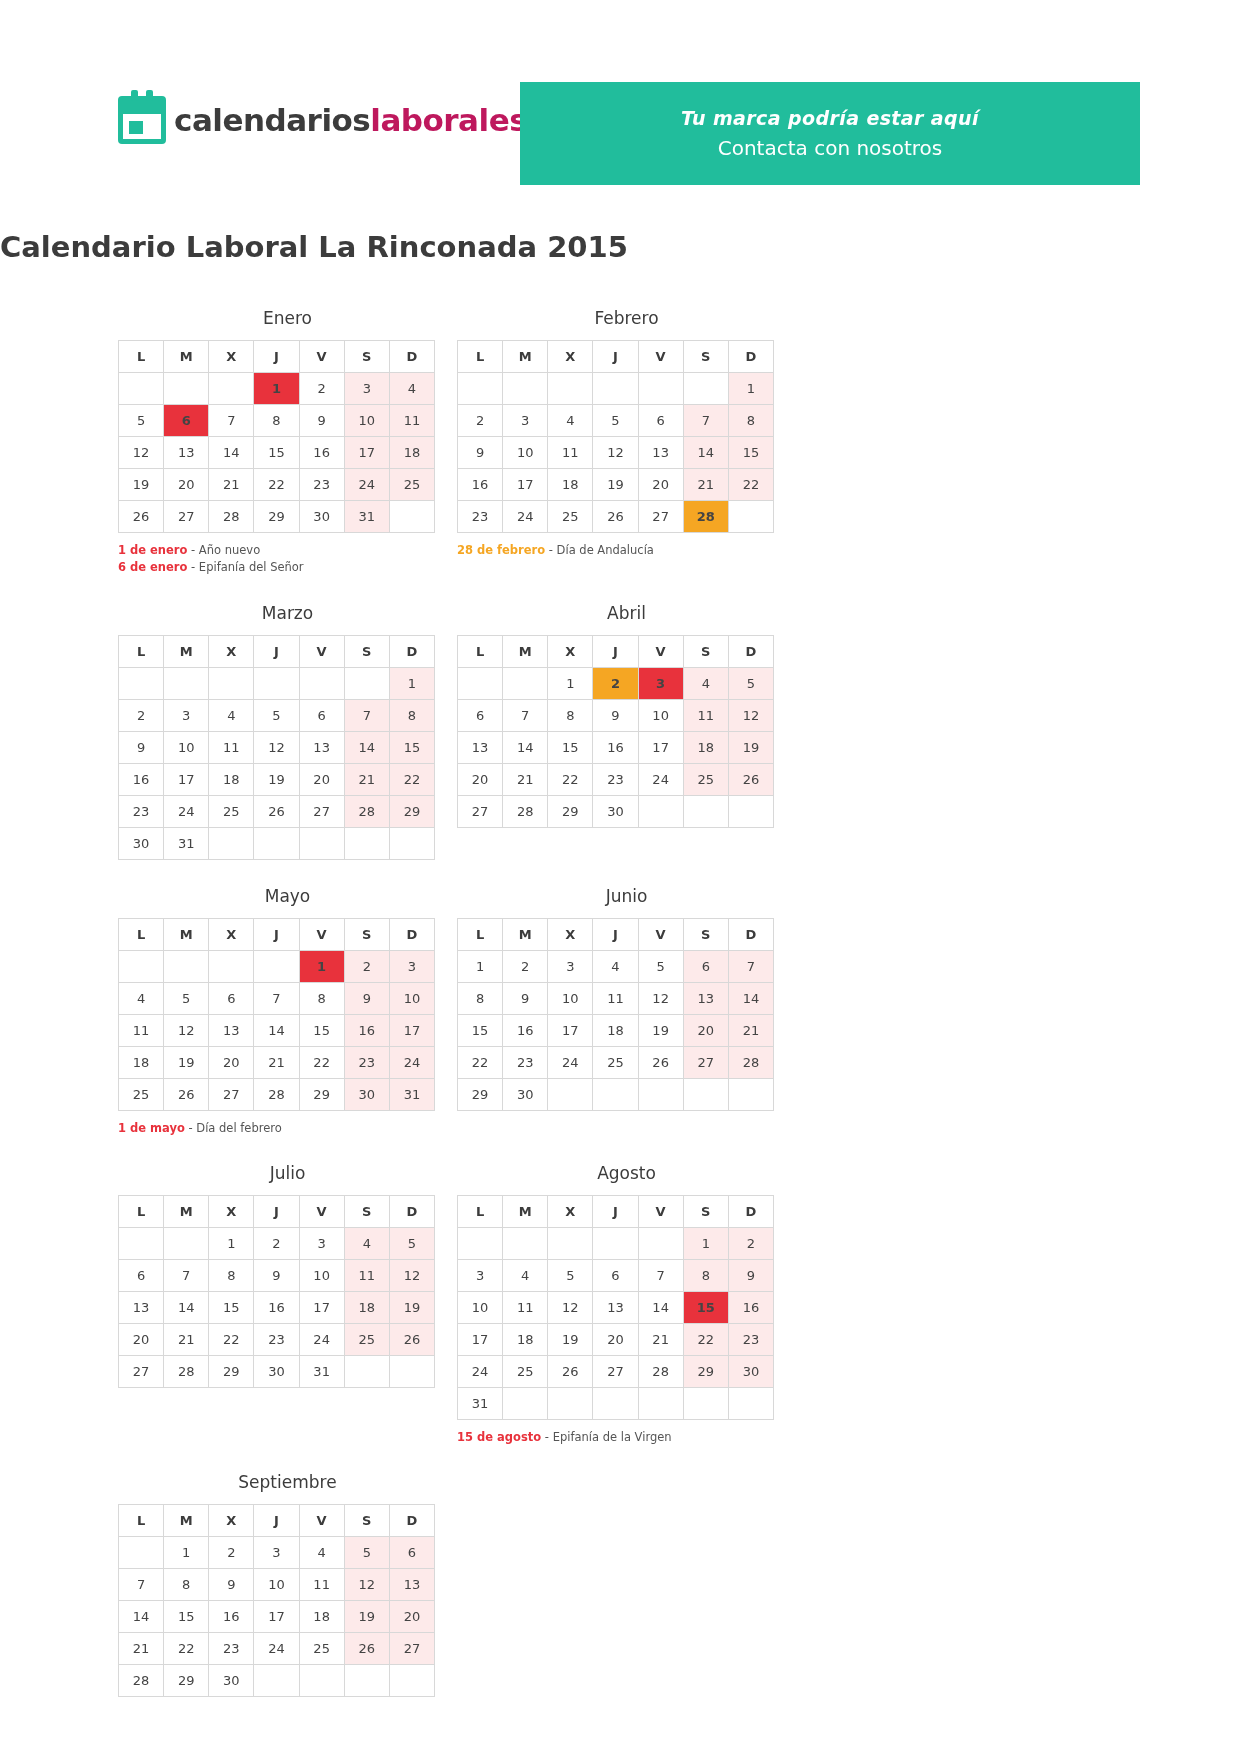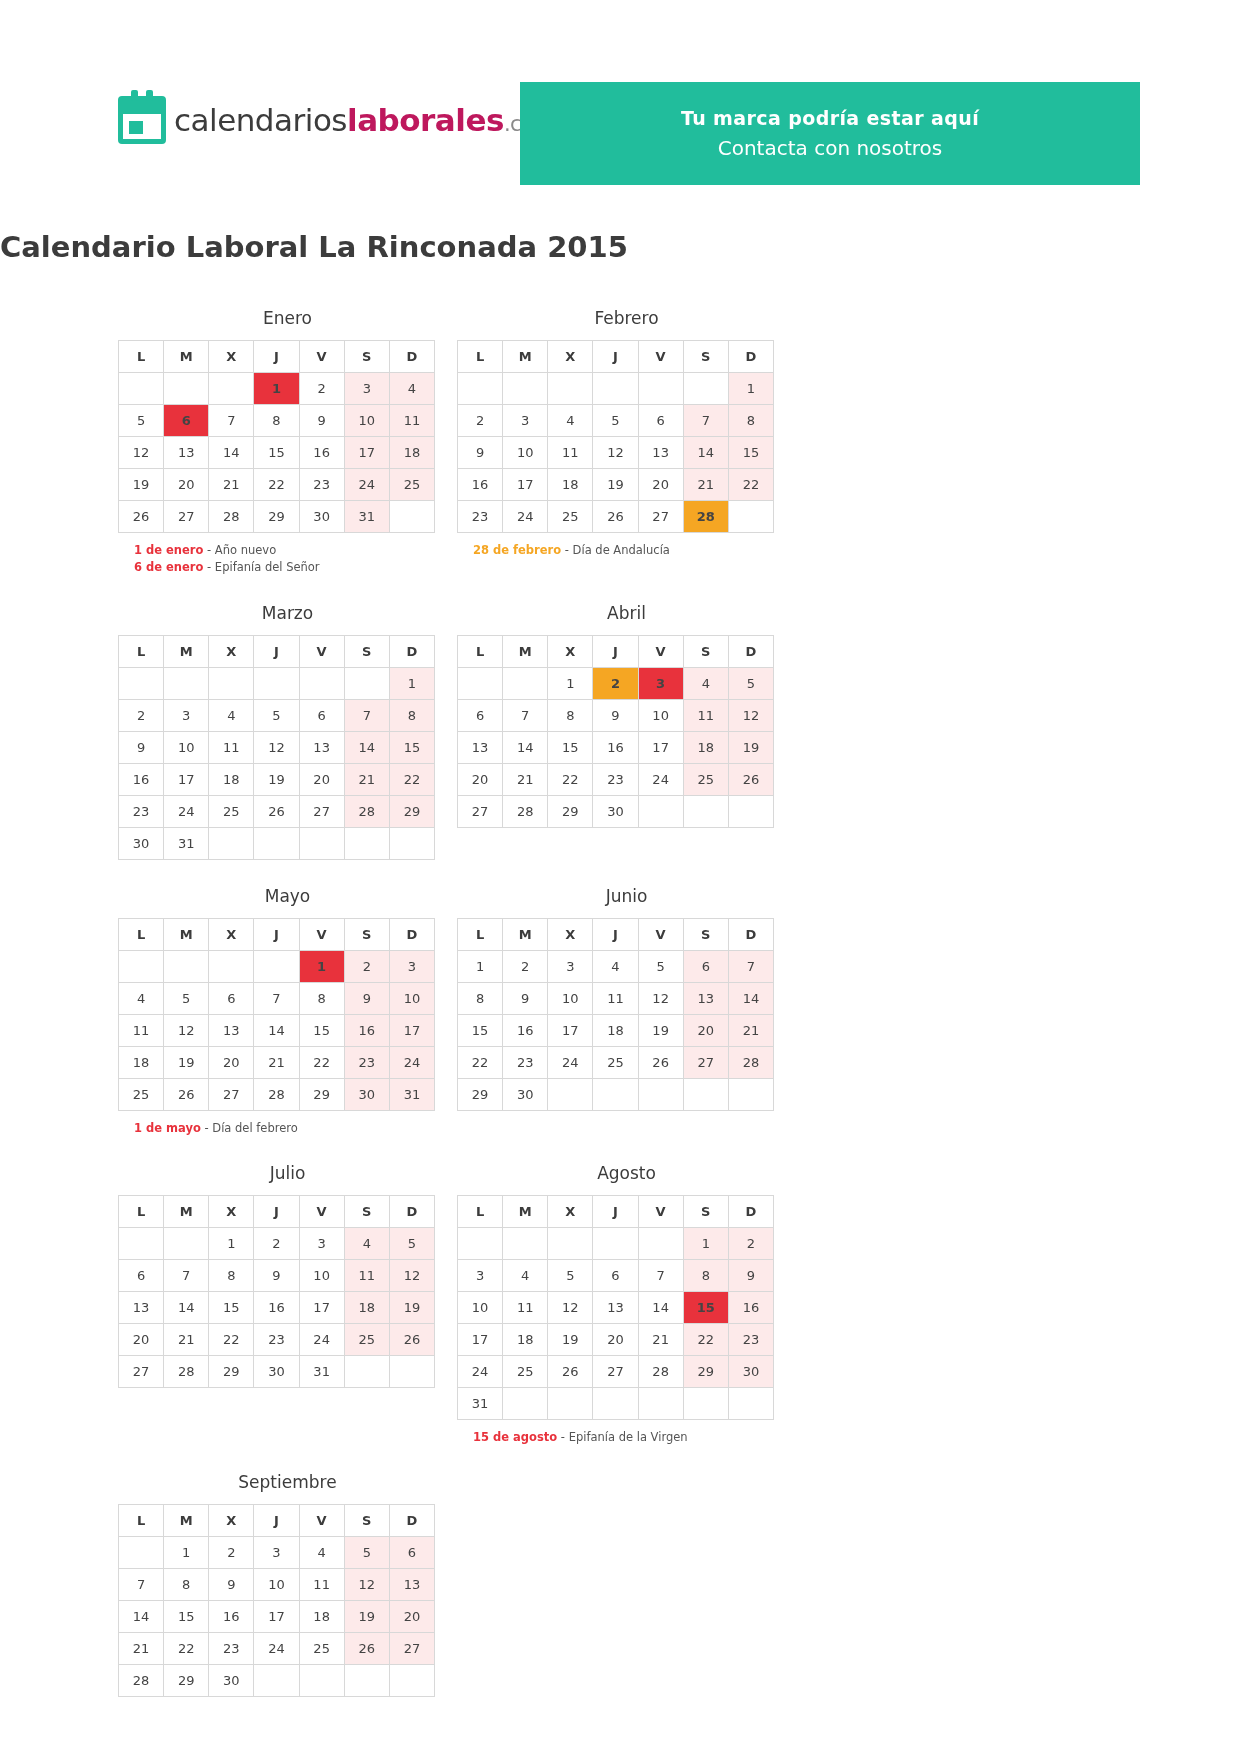--- a/index.html
+++ b/index.html
@@ -69,21 +69,21 @@
     background: #21bd9c;
     border-radius: 2px;
   }
   .logo-tick-l { left: 8px; }
   .logo-tick-r { right: 8px; }
   .logo-text {
     font-size: 31px;
     letter-spacing: -0.5px;
     white-space: nowrap;
   }
-  .logo-text .t1 { color: #3c3c3c; }
+  .logo-text .t1 { color: #3c3c3c; font-weight: bold; }
   .logo-text .t2 { color: #be185d; font-weight: bold; }
   .logo-text .t3 { color: #8a8a8a; font-size: 21px; }
 
   .banner {
     position: absolute;
     left: 520px;
     top: 0;
     width: 620px;
     height: 103px;
     background: #21bd9c;
@@ -91,20 +91,21 @@
     display: flex;
     flex-direction: column;
     align-items: center;
     justify-content: center;
   }
   .banner-line1 {
     font-size: 19px;
     font-weight: bold;
     letter-spacing: 0.4px;
     margin-bottom: 7px;
+    font-style: italic;
   }
   .banner-line2 {
     font-size: 20px;
   }
 
   .page-title {
     font-size: 29px;
     font-weight: bold;
     color: #3c3c3c;
     margin-top: 38px;
@@ -154,21 +155,20 @@
     font-weight: bold;
   }
   td.hol-orange {
     background: #f5a623;
     color: #ffffff;
     font-weight: bold;
   }
   .notes {
     margin-top: 9px;
     line-height: 1.5;
-    margin-left: 16px;
   }
   .note {
     font-size: 11.5px;
     color: #555;
   }
   .note .d-red { color: #e8323c; font-weight: bold; }
   .note .d-orange { color: #f5a623; font-weight: bold; }
   .month-wrap { margin-bottom: 26px; }
 </style>
 </head>

